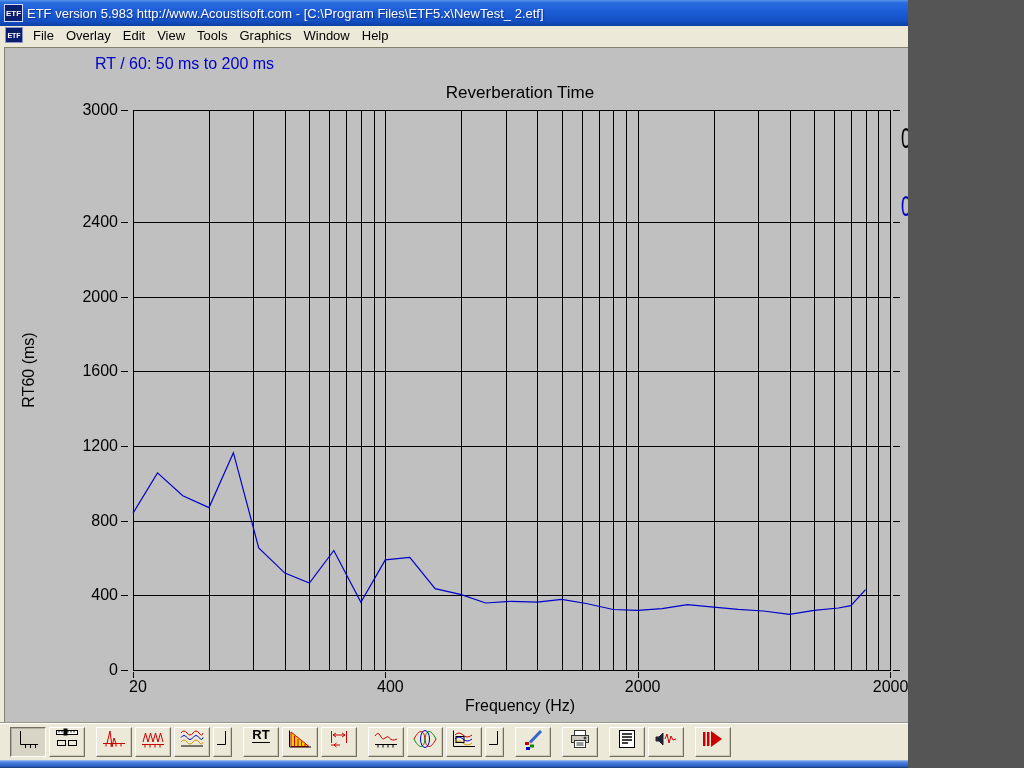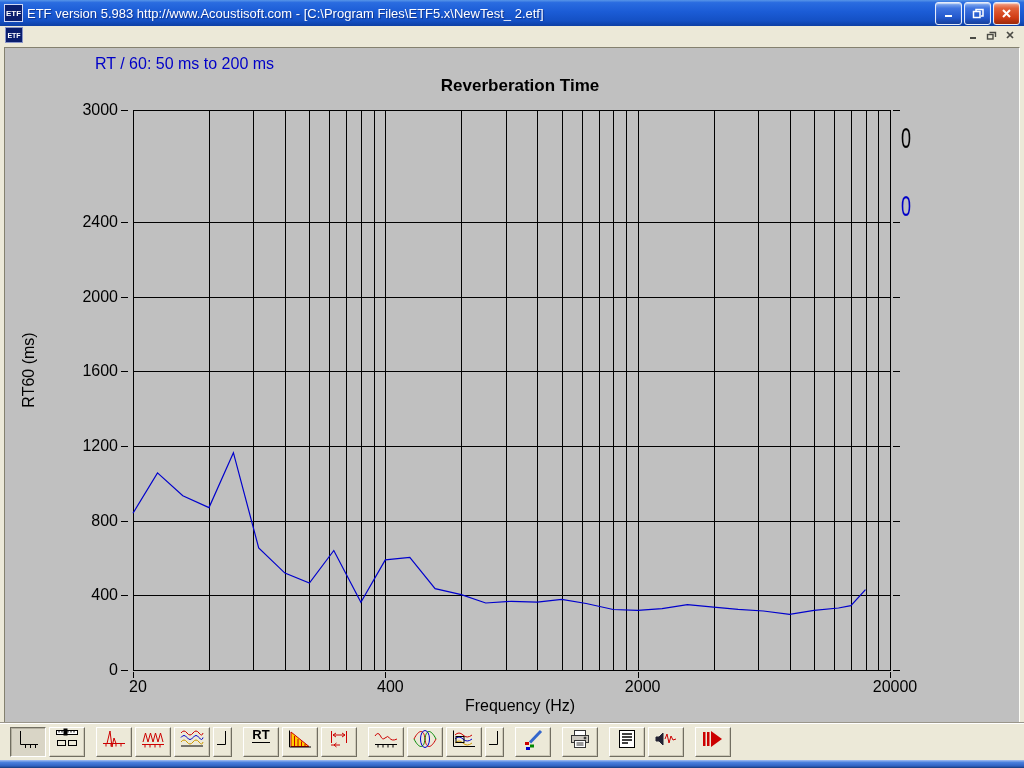--- a/index.html
+++ b/index.html
@@ -1,16 +1,16 @@
 <!DOCTYPE html>
 <html><head>
 <meta charset="utf-8">
 <style>
   html,body{margin:0;padding:0;background:#555;}
-  .window{position:relative;width:1024px;height:768px;background:#ECE9D8;overflow:hidden;
+  .window{position:relative;width:908px;height:768px;background:#ECE9D8;overflow:hidden;
     font-family:"Liberation Sans",sans-serif;}
   
   .titlebar{position:absolute;left:0;top:0;width:1024px;height:26px;
     background:linear-gradient(180deg,#5795e8 0%,#2a6ce0 10%,#1b5cd6 45%,#1450c4 80%,#0d3fa4 100%);
     display:flex;align-items:center;}
   .app-icon{width:17px;height:16px;margin:0 4px 0 4px;background:#0a1e6e;border:1px solid #cfd8f5;
     color:#fff;font-size:8px;font-weight:bold;display:flex;align-items:center;justify-content:center;
     letter-spacing:0;}
   .title-text{color:#fff;font-weight:normal;font-size:13px;text-shadow:1px 1px 1px #10328c;
     white-space:nowrap;overflow:hidden;flex:1;}
@@ -75,20 +75,30 @@
       <div class="win-btn red">
         <svg width="11" height="11">
             <path d="M2 2 L9 9 M9 2 L2 9" stroke="#fff" stroke-width="2" fill="none"></path>
           </svg>
       </div>
     </div>
   </div>
 
   <div class="menubar">
     <div class="menu-sysicon">ETF</div>
+    <div style="display:flex;">
+        <span class="menu-item">File</span>
+        <span class="menu-item">Overlay</span>
+        <span class="menu-item">Edit</span>
+        <span class="menu-item">View</span>
+        <span class="menu-item">Tools</span>
+        <span class="menu-item">Graphics</span>
+        <span class="menu-item">Window</span>
+        <span class="menu-item">Help</span>
+      </div>
     <div class="mdi-controls">
       <div class="mdi-btn">
         <svg width="11" height="10">
             <path d="M2 8 H8" stroke="#4a4a44" stroke-width="2" fill="none"></path>
           </svg>
       </div>
       <div class="mdi-btn">
         <svg width="11" height="10">
             <path d="M3.5 2.5 H9.5 V7" stroke="#4a4a44" stroke-width="1.4" fill="none"></path>
             <rect x="1.5" y="4.5" width="5.5" height="4.5" stroke="#4a4a44" stroke-width="1.4" fill="none"></rect>
@@ -159,21 +169,21 @@
           <line x1="893" y1="521.5" x2="900" y2="521.5"></line>
           <line x1="121" y1="595.5" x2="128" y2="595.5"></line>
           <line x1="893" y1="595.5" x2="900" y2="595.5"></line>
           <line x1="121" y1="670.5" x2="128" y2="670.5"></line>
           <line x1="893" y1="670.5" x2="900" y2="670.5"></line>
           <rect x="133.5" y="110.5" width="757" height="560" fill="none"></rect>
         </g>
         <polyline points="133.0,513.2 157.5,472.9 182.8,495.8 209.0,507.6 233.4,452.7 258.7,547.9 284.9,573.1 309.4,583.0 333.8,550.5 360.9,602.2 385.3,559.9 409.8,557.3 435.1,588.6 461.3,594.6 485.7,603.0 511.1,601.3 537.3,602.1 561.7,599.3 586.2,603.5 613.2,609.5 637.7,610.3 662.1,608.6 687.4,604.7 713.6,607.1 738.1,609.3 763.4,611.0 789.6,614.4 814.0,610.3 838.5,608.0 850.9,605.6 865.5,589.7" fill="none" stroke="#0000CC" stroke-width="1.2"></polyline>
       </svg>
     <div class="annotation" style="color: rgb(0, 0, 200);">RT / 60: 50 ms to 200 ms</div>
-    <div class="chart-title" style="left:520px;top:76px;font-weight:bold;">Reverberation Time</div>
+    <div class="chart-title" style="left:520px;top:83px;">Reverberation Time</div>
     <div class="xlabel" style="left:520px;top:697px;">Frequency (Hz)</div>
     <div class="ylabel" style="left:29px;top:370px;">RT60 (ms)</div>
     <div id="chart-labels">
         <span class="chart-label" style="left: 118px; top: 110px; transform: translate(-100%, -50%);">3000</span>
         <span class="chart-label" style="left: 118px; top: 222px; transform: translate(-100%, -50%);">2400</span>
         <span class="chart-label" style="left: 118px; top: 296.667px; transform: translate(-100%, -50%);">2000</span>
         <span class="chart-label" style="left: 118px; top: 371.333px; transform: translate(-100%, -50%);">1600</span>
         <span class="chart-label" style="left: 118px; top: 446px; transform: translate(-100%, -50%);">1200</span>
         <span class="chart-label" style="left: 118px; top: 520.667px; transform: translate(-100%, -50%);">800</span>
         <span class="chart-label" style="left: 118px; top: 595.333px; transform: translate(-100%, -50%);">400</span>

